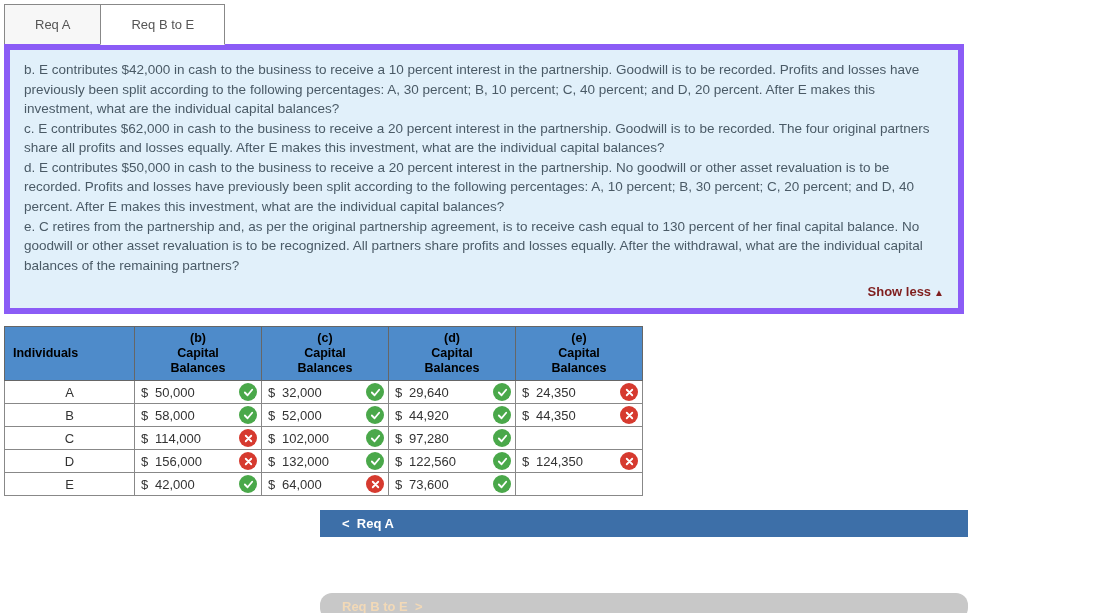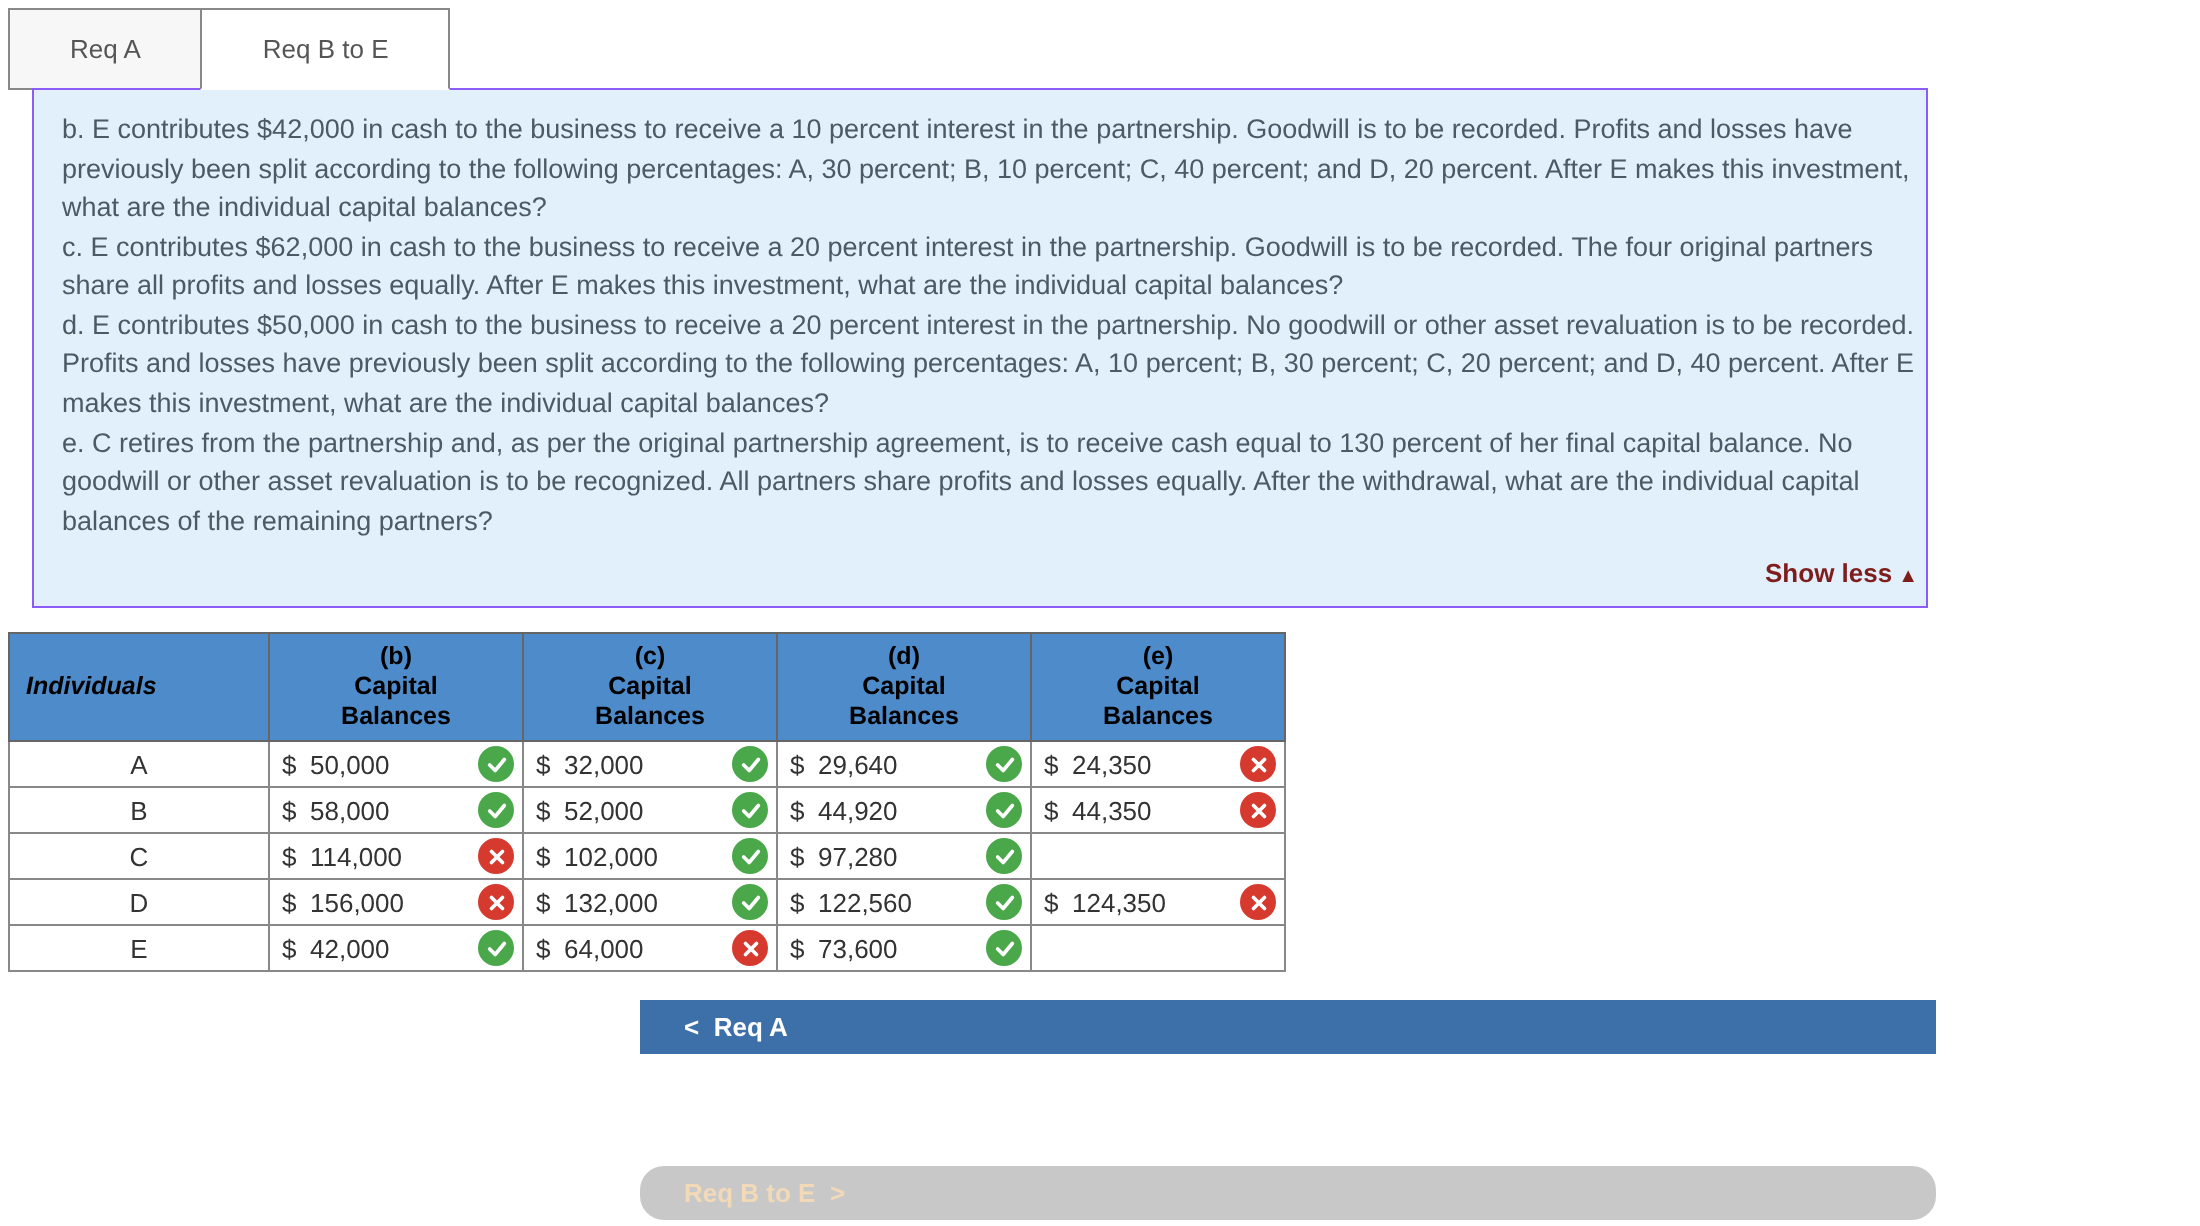--- a/index.html
+++ b/index.html
@@ -25,23 +25,23 @@
     position: relative;
     font-size: 13px;
   }
   .tab.inactive {
     background: #f7f7f7;
   }
   .tab:not(:first-child) { margin-left: -1px; }
   .tab.active { z-index: 2; border-bottom: 1px solid #fff; }
   .question-box {
     background: #e1f0fa;
-    border: 1px solid #8b5cf6;
-    margin: -1px 4px 0 16px;
-    padding: 10px 4px 6px 14px;
+    border: 6px solid #8b5cf6;
+    margin: -1px 4px 0 4px;
+    padding: 10px 14px 6px 14px;
     color: #4a5a66;
     line-height: 1.45;
     font-size: 13.5px;
     position: relative;
   }
   .show-less {
     text-align: right;
     color: #7f1d1d;
     font-weight: bold;
     padding-top: 8px;
@@ -60,21 +60,21 @@
   table.ans th {
     background: #4e8bca;
     color: #000;
     font-weight: bold;
     border: 1px solid #666;
     padding: 4px 8px;
     font-size: 12.5px;
     text-align: center;
     line-height: 1.2;
   }
-  table.ans th:first-child { text-align: left; padding-right: 30px; font-style: italic; }
+  table.ans th:first-child { text-align: left; padding-right: 30px; }
   table.ans td {
     border: 1px solid #888;
     padding: 2px 4px;
     font-size: 13px;
     vertical-align: middle;
   }
   table.ans td.label {
     text-align: center;
     width: 130px;
     background: #fff;

